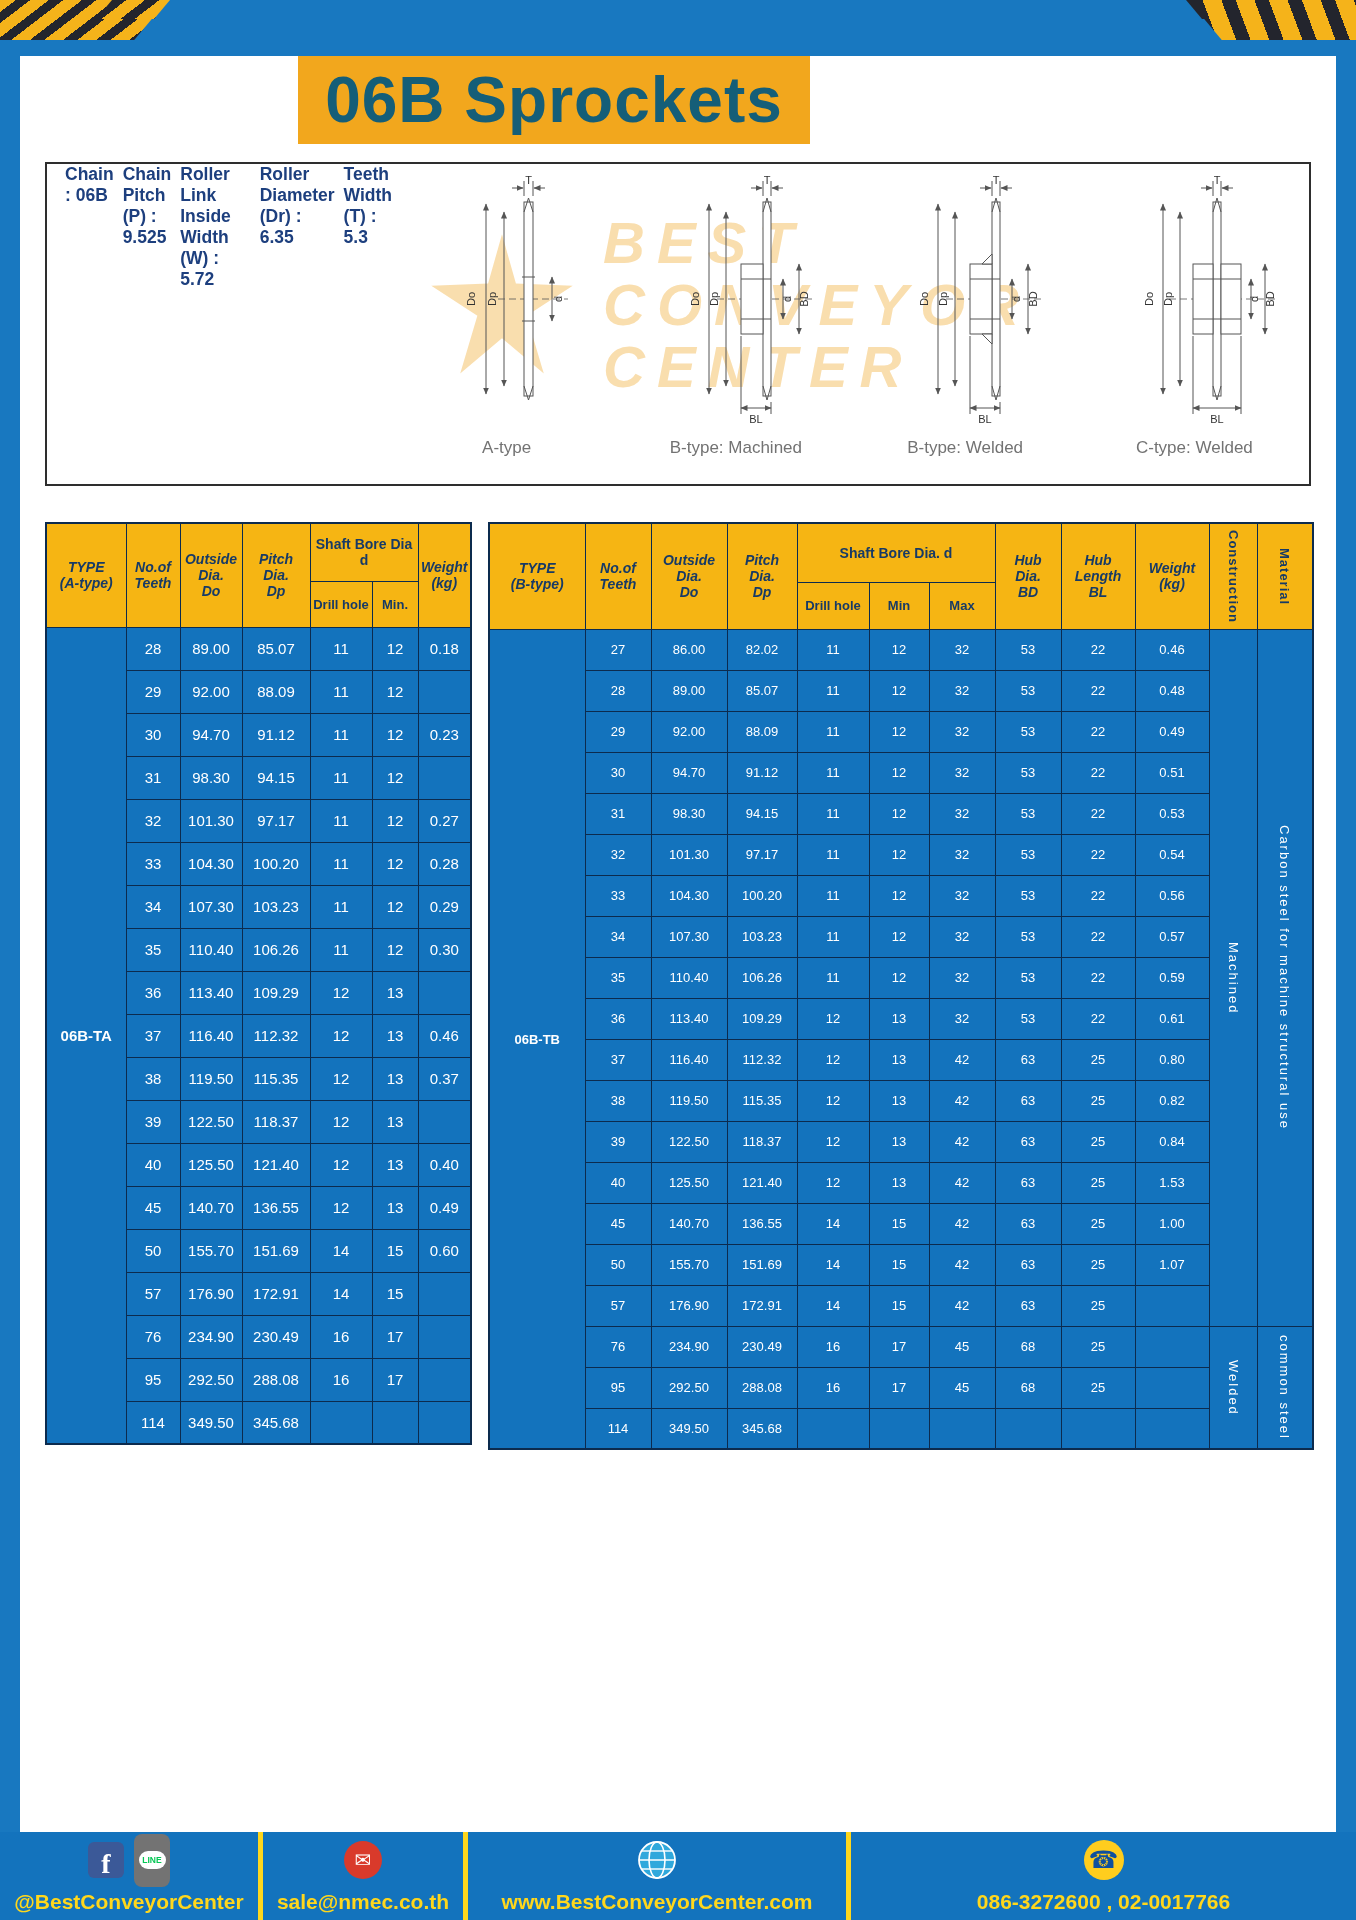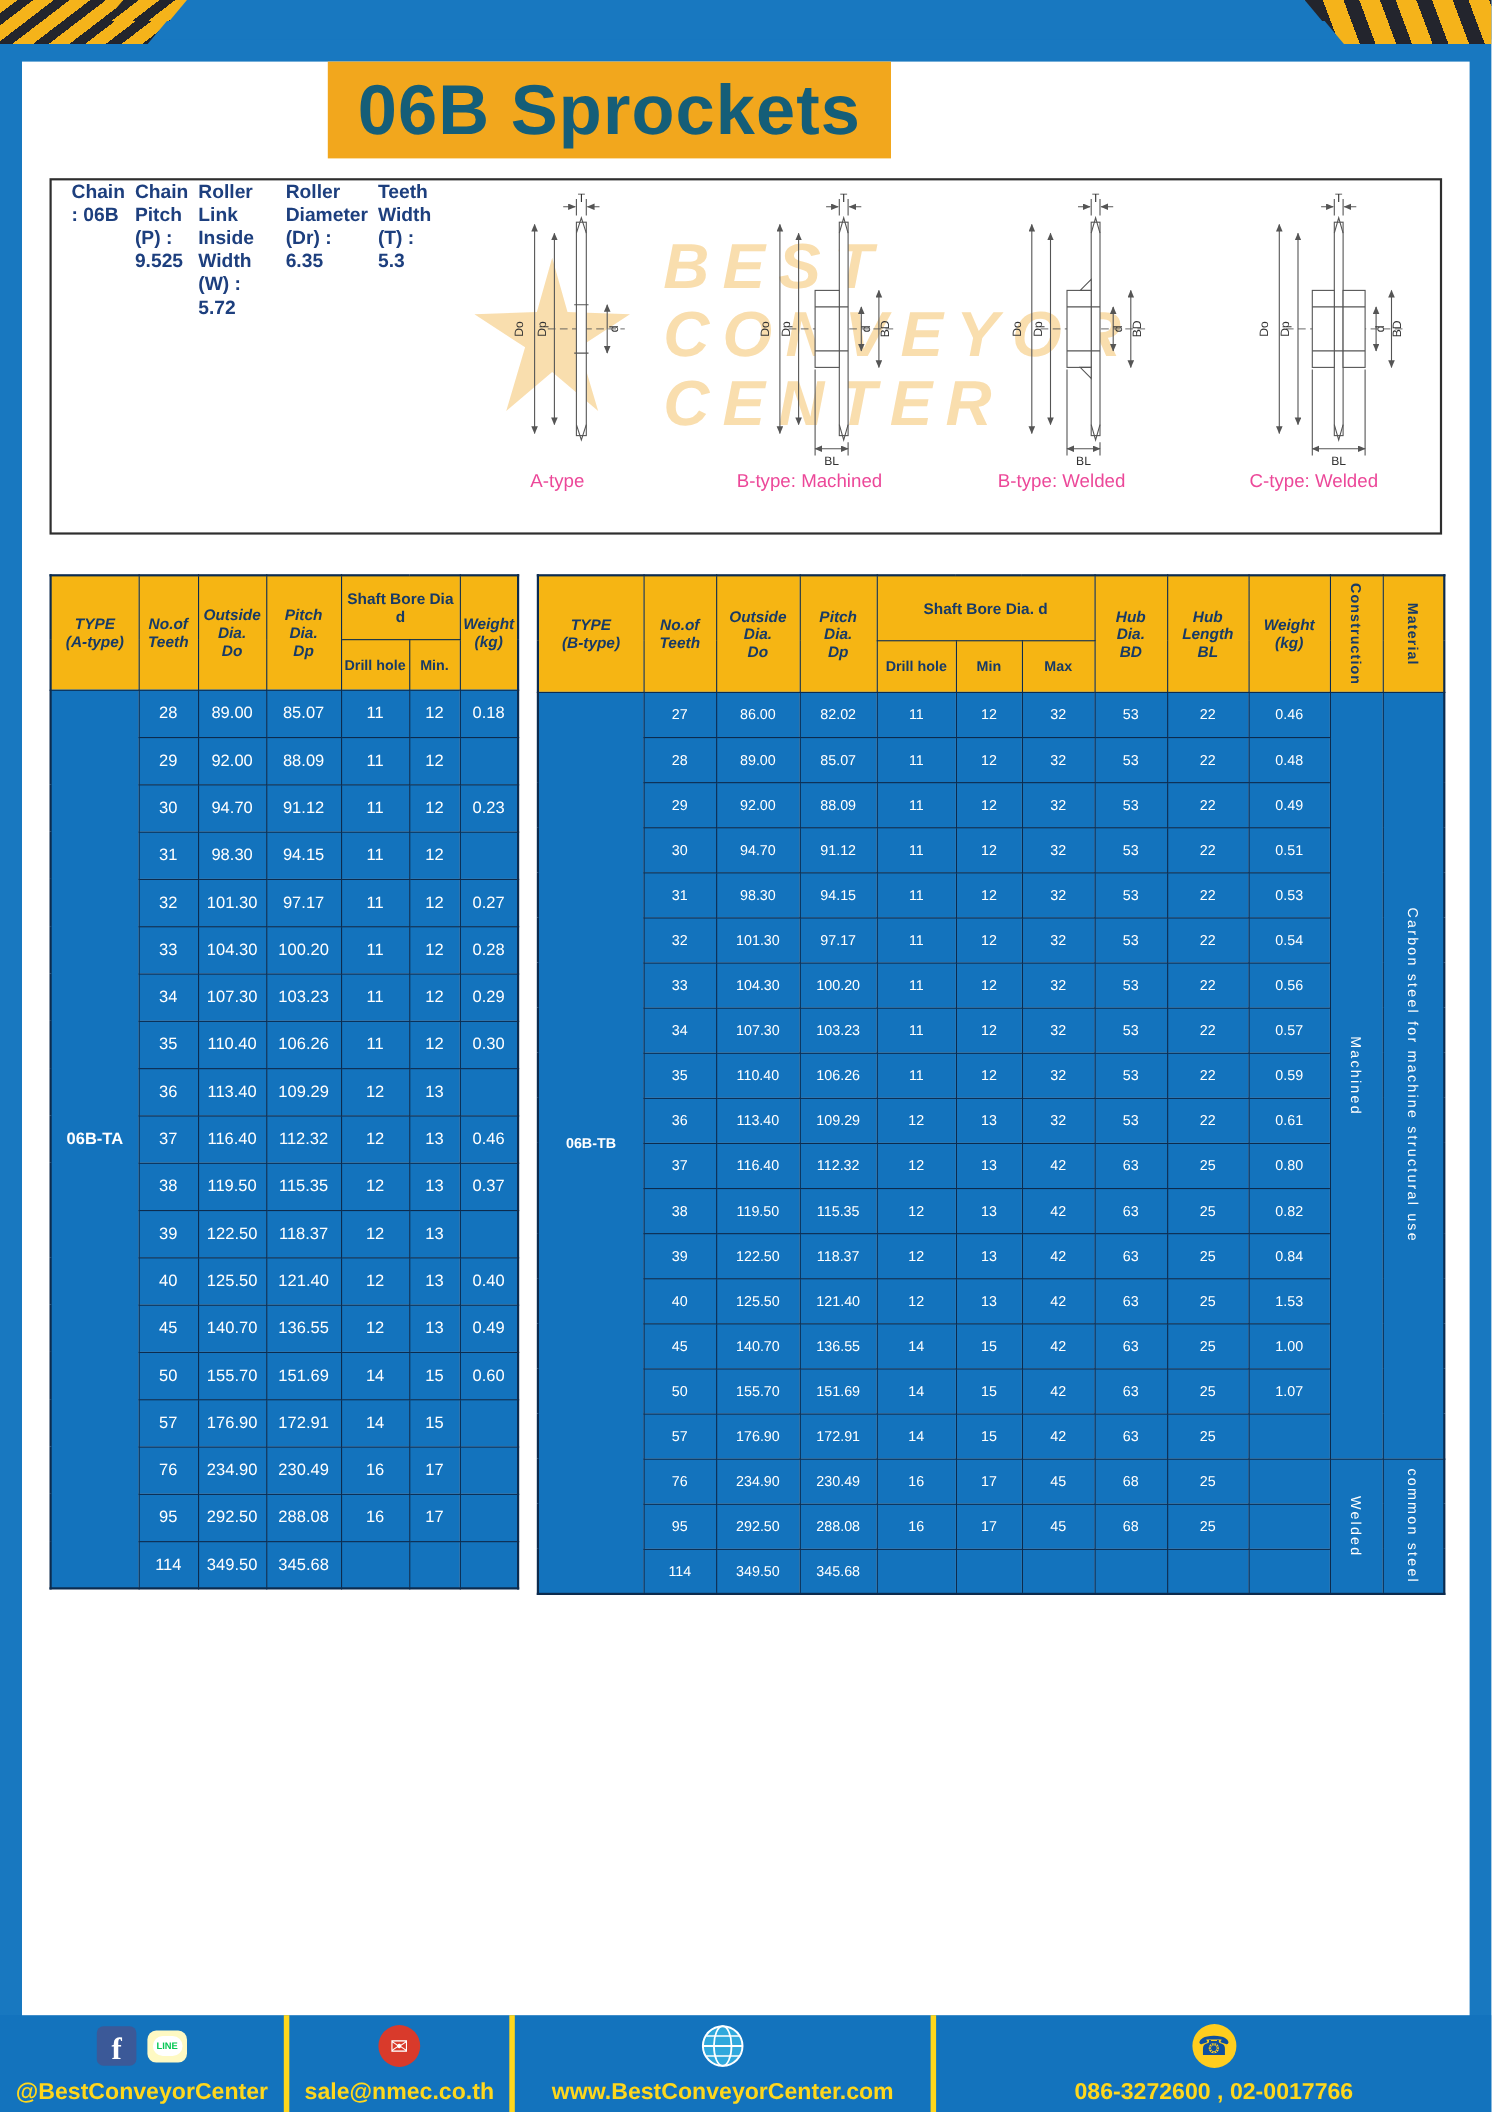--- a/index.html
+++ b/index.html
@@ -25,21 +25,21 @@
   
   .spec-panel { position: relative; margin: 18px 25px 0; height: 324px; border: 2px solid #2e2e2e;
                 background: #fff; display: flex; overflow: hidden; }
   .spec-text { width: 345px; display: flex; flex-direction: row; justify-content: center;
                padding-left: 18px; gap: 9px; position: relative; z-index: 2; }
   .spec-text div { font-size: 17.5px; font-weight: bold; color: #1d3f7e; }
 
   .figures { flex: 1; display: flex; padding-top: 10px; position: relative; z-index: 1; }
   figure { flex: 1; display: flex; flex-direction: column; align-items: center; }
   figure svg { width: 190px; height: 252px; }
-  figcaption { font-size: 17px; color: #ec4899; margin-top: 2px; }
+  figcaption { font-size: 17px; color: #737373; margin-top: 12px; }
 
   .watermark { position: absolute; left: 380px; top: 48px; display: flex; align-items: center;
                gap: 26px; opacity: 0.38; z-index: 0; pointer-events: none; }
   .wm-star { width: 150px; height: 150px; fill: #f0a92c; }
   .wm-text div { font-size: 58px; font-weight: 800; font-style: italic; color: #f0a92c;
                  letter-spacing: 12px; line-height: 62px; white-space: nowrap; }
 
   svg .ln, svg .plate, svg .cl, svg .dim, svg .dime { stroke: #555; stroke-width: 1; fill: none; }
   svg .plate { fill: #fff; }
   svg .cl { stroke-dasharray: 7 4; stroke-width: 0.8; }
@@ -72,21 +72,21 @@
             display: flex; align-items: stretch; }
   .fsec { display: flex; flex-direction: column; align-items: center; justify-content: space-between;
           padding: 7px 0 6px; }
   .fsec1 { width: 258px; } .fsec2 { width: 200px; } .fsec3 { width: 378px; } .fsec4 { flex: 1; }
   .fdiv { width: 5px; background: #ffd71c; }
   .ficons { display: flex; gap: 10px; align-items: center; height: 42px; }
   .ftext { font-size: 21px; font-weight: bold; color: #ffd71c; white-space: nowrap; }
   .fb { width: 36px; height: 36px; background: #3b5998; border-radius: 6px; color: #fff;
         font-weight: bold; font-size: 28px; display: flex; align-items: flex-end; justify-content: center;
         line-height: 0.95; font-family: "Liberation Serif", serif; overflow: hidden; }
-  .line-badge { width: 36px; height: 29px; background: #fef9c3; border-radius: 8px;
+  .line-badge { width: 36px; height: 53px; background: #737373; border-radius: 8px;
                 display: flex; align-items: center; justify-content: center; }
   .line-bubble { width: 27px; height: 18px; background: #fff; border-radius: 9px;
                  display: flex; align-items: center; justify-content: center;
                  font-size: 8.5px; font-weight: bold; color: #06c755; }
   .mail { width: 38px; height: 38px; border-radius: 50%; background: #d93a2b; color: #fff;
           display: flex; align-items: center; justify-content: center; font-size: 20px; }
   .globe { width: 40px; height: 40px; }
   .phone { width: 40px; height: 40px; border-radius: 50%; background: #ffcd1e; color: #0f4f9e;
            display: flex; align-items: center; justify-content: center; font-size: 24px; }
 </style>

